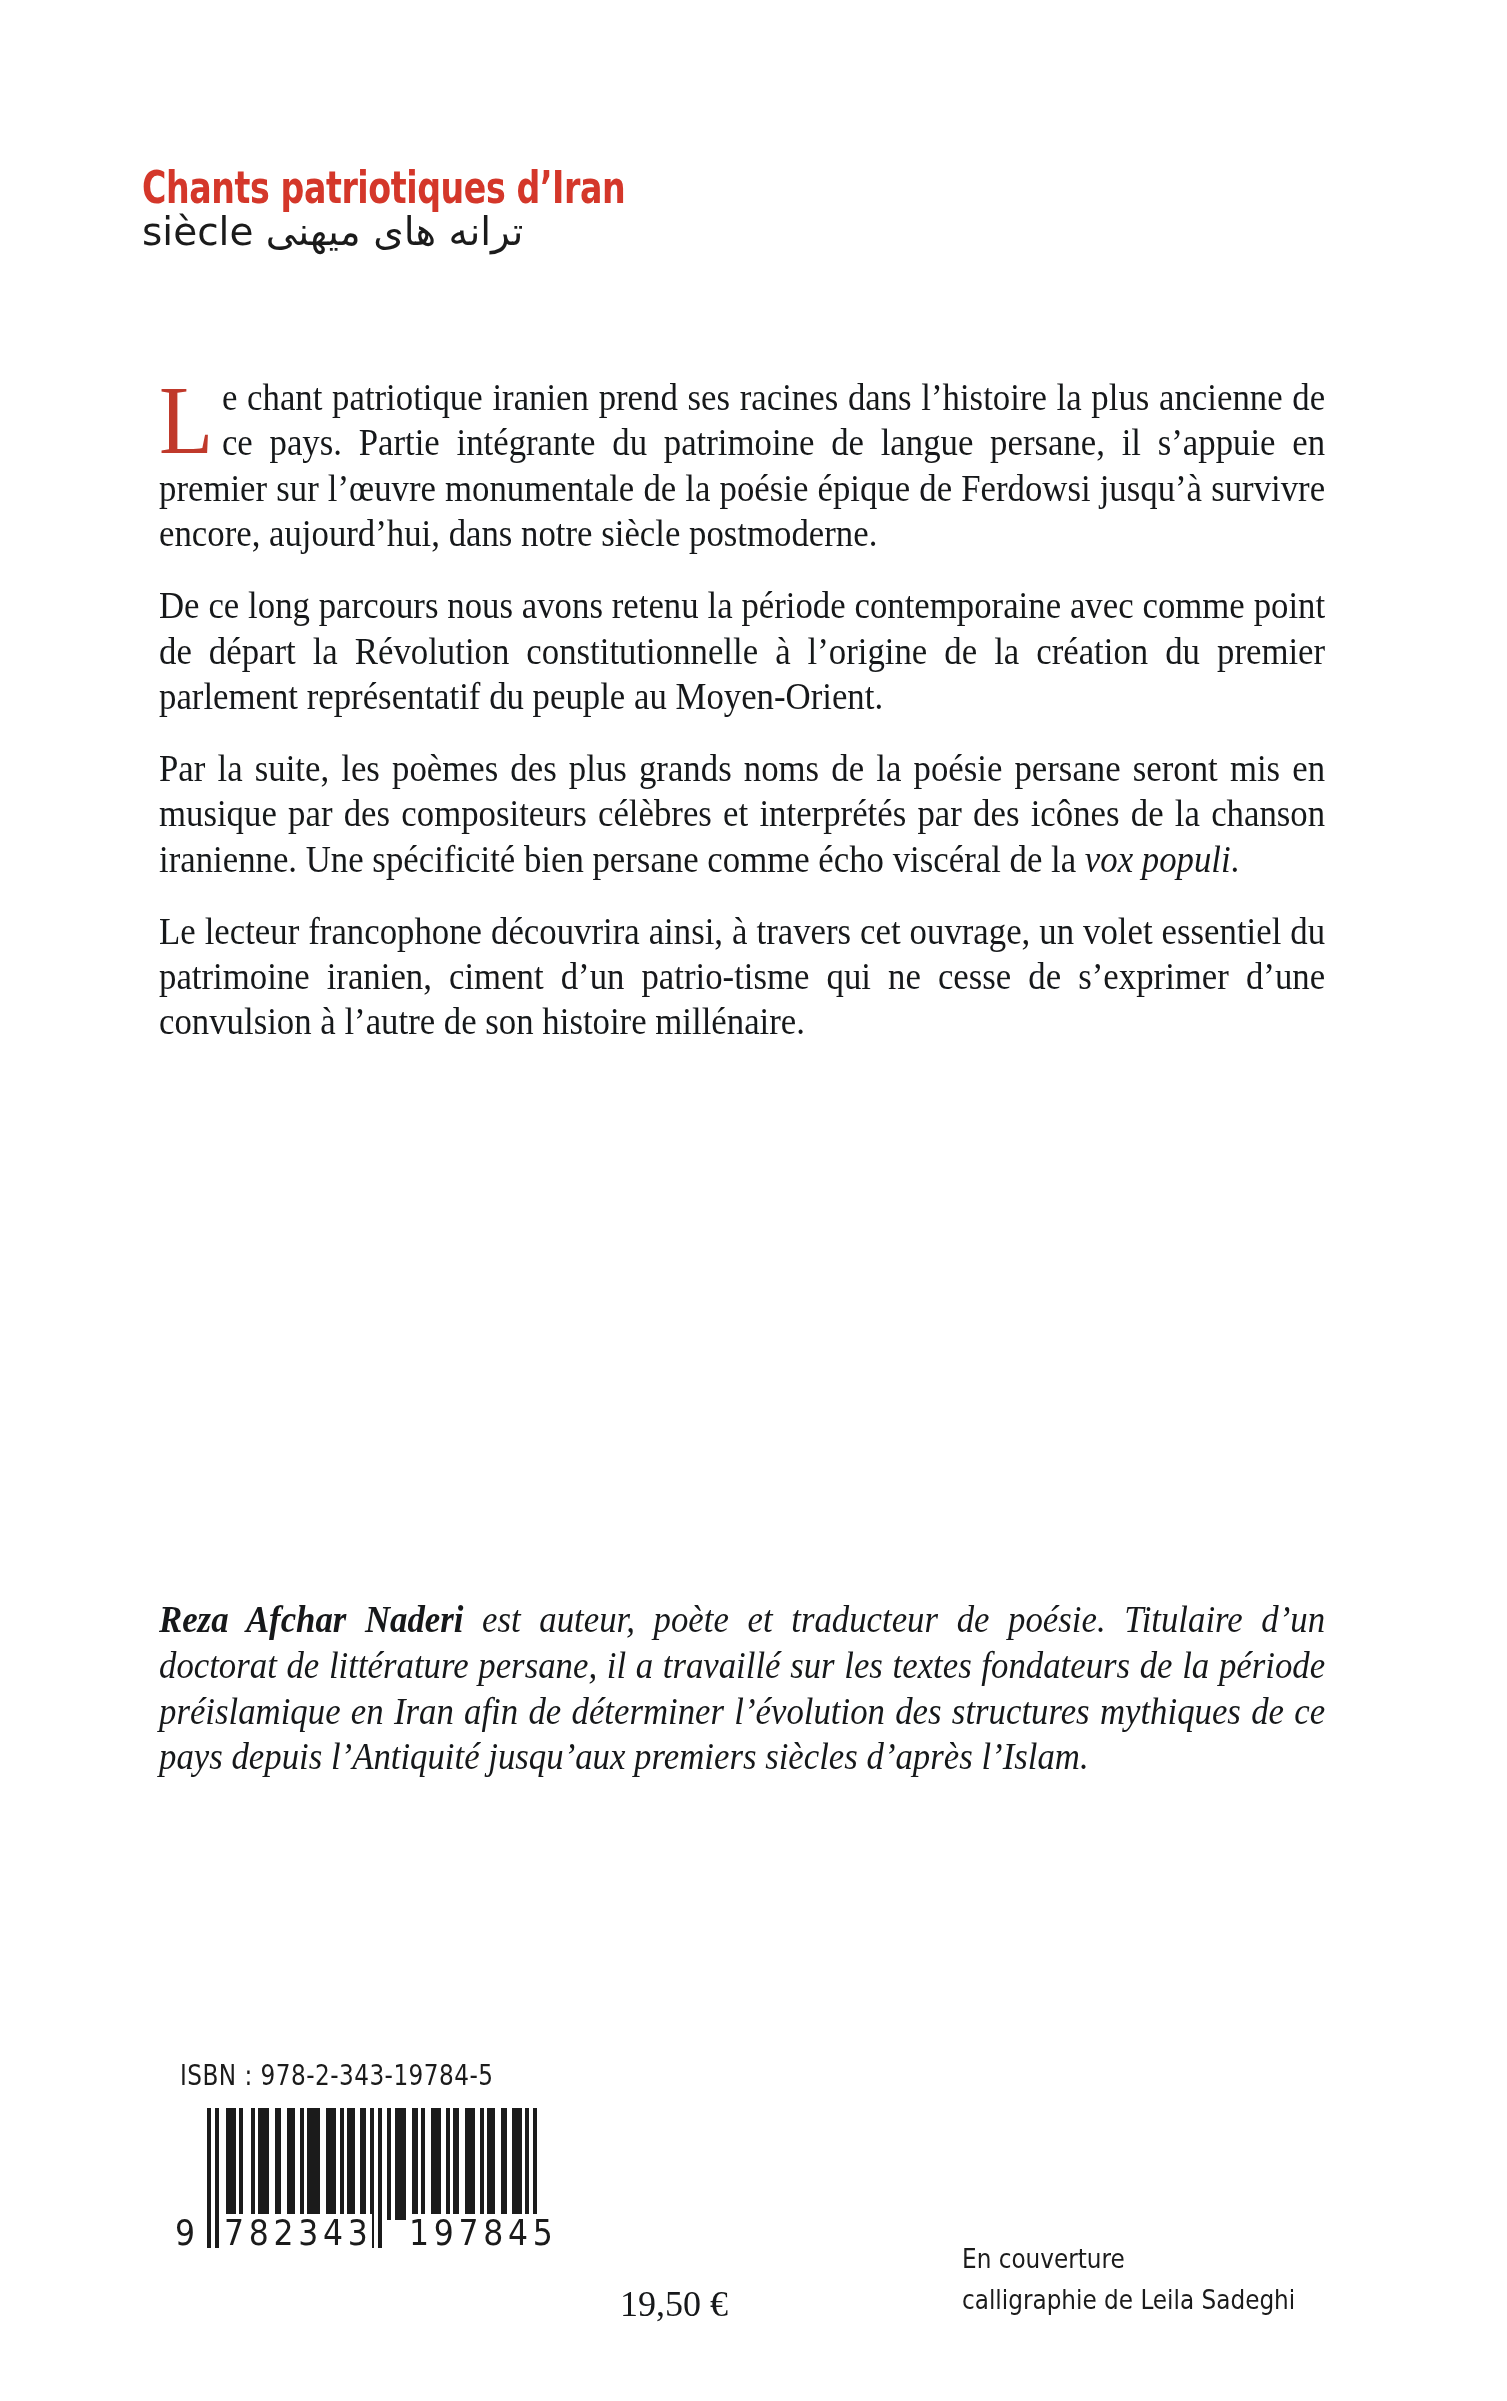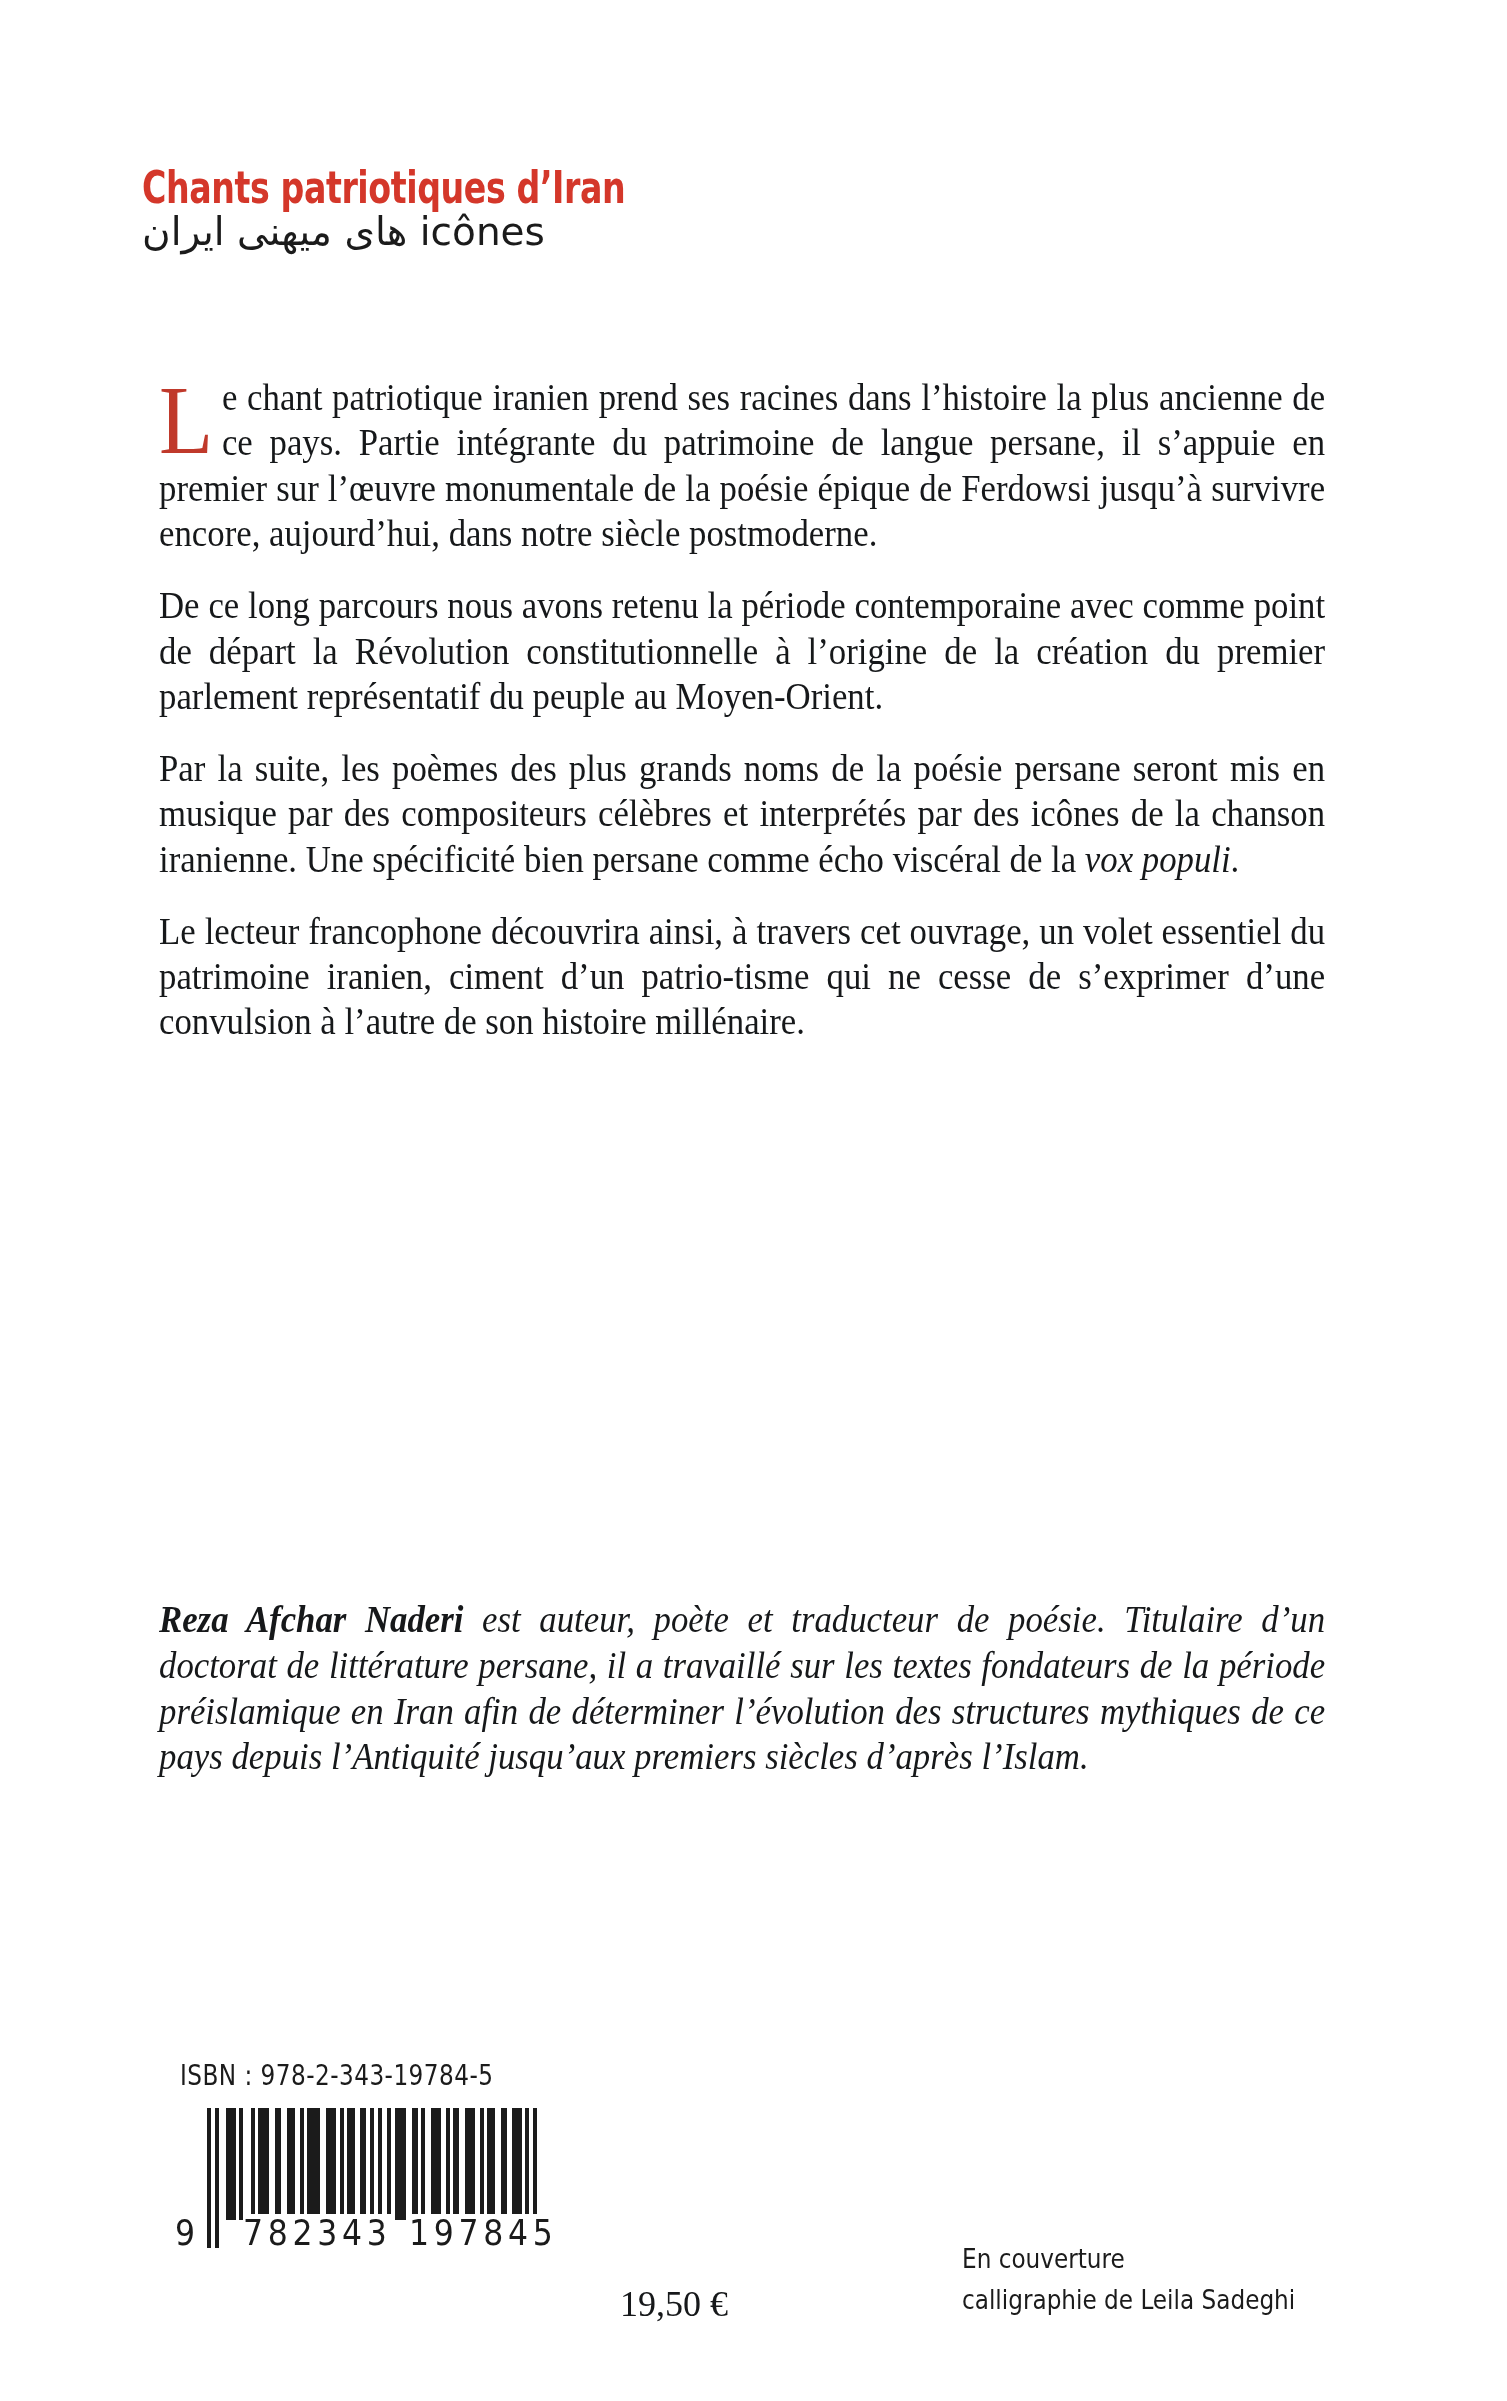--- a/index.html
+++ b/index.html
@@ -178,21 +178,21 @@
     transform-origin: left top;
   }
 </style>
 </head>
 <body>
 
 <div class="page">
 
   <div class="title-block">
     <div class="book-title">Chants patriotiques d’Iran</div>
-    <div class="book-title-fa">icônes های میهنی ایران</div>
+    <div class="book-title-fa">ترانه های میهنی siècle</div>
   </div>
 
   <div class="body-col">
 
     <p class="para first">
       <span class="dropcap">L</span><span>e chant patriotique iranien prend ses racines dans l’histoire la plus ancienne de ce pays. Partie intégrante du patrimoine de langue persane, il s’appuie en premier sur l’œuvre monumentale de la poésie épique de Ferdowsi jusqu’à survivre encore, aujourd’hui, dans notre siècle postmoderne.</span>
     </p>
 
     <p class="para">De ce long parcours nous avons retenu la période contemporaine avec comme point de départ la Révolution constitutionnelle à l’origine de la création du premier parlement représentatif du peuple au Moyen-Orient.</p>
 
@@ -239,21 +239,21 @@
       <i class="short" style="left:305px;width:3.8px;"></i>
       <i class="short" style="left:312px;width:7.6px;"></i>
       <i class="short" style="left:326px;width:5.7px;"></i>
       <i class="short" style="left:337px;width:9.5px;"></i>
 
       <i class="tall" style="left:350px;width:3.8px;"></i>
       <i class="tall" style="left:358px;width:3.8px;"></i>
 
       <div class="barcode-digits">
         <span style="left:0px;">9</span>
-        <span style="left:49px;letter-spacing:4.7px;margin-left:19px;">782343</span>
+        <span style="left:49px;letter-spacing:4.7px;">782343</span>
         <span style="left:210px;letter-spacing:4.7px;margin-left:24px;">197845</span>
       </div>
     </div>
   </div>
 
   <div class="price">19,50 €</div>
 
   <div class="cover-credit">
     <div>En couverture</div>
     <div>calligraphie de Leila Sadeghi</div>

